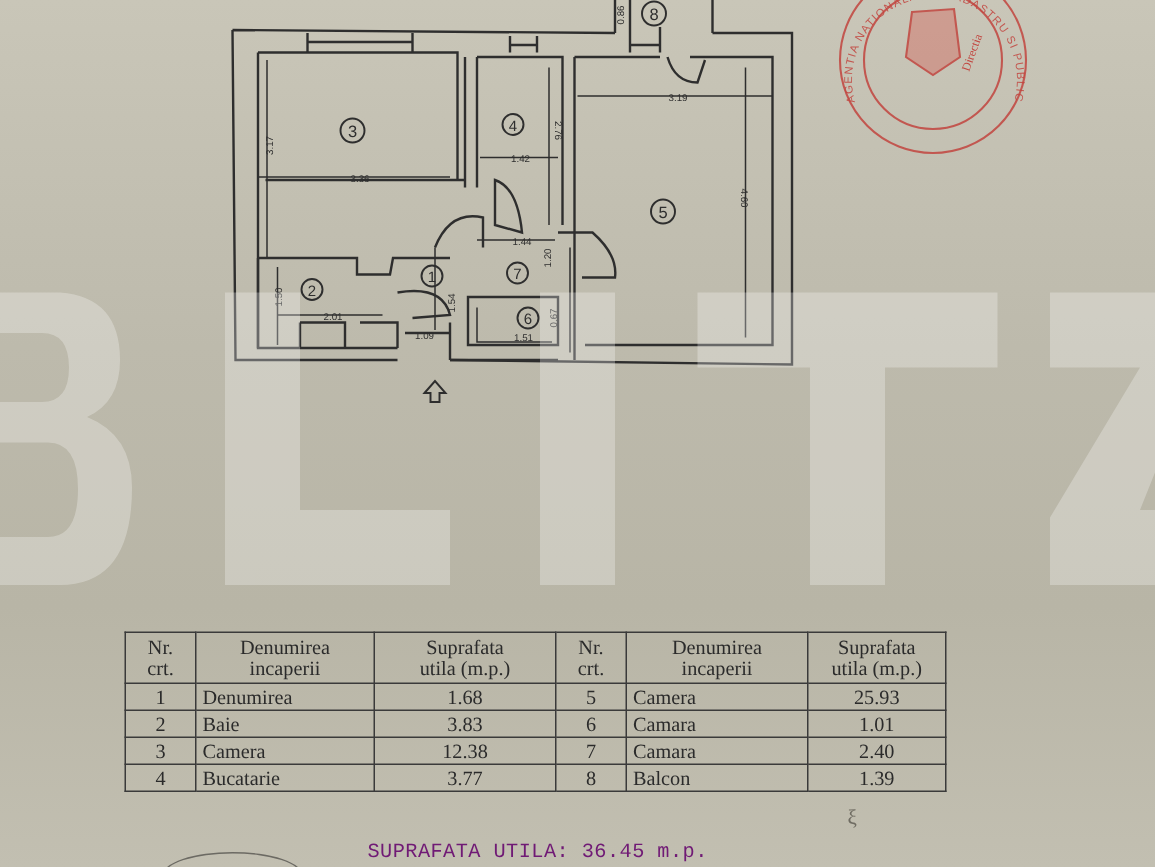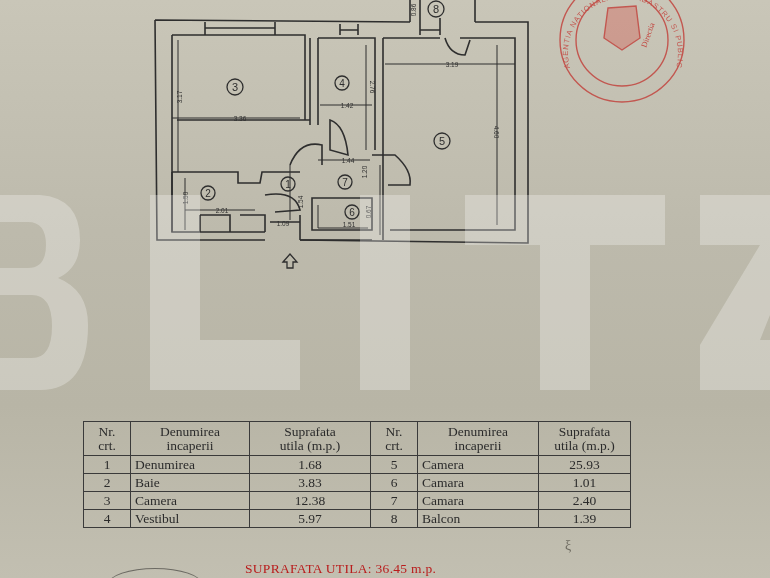--- a/index.html
+++ b/index.html
@@ -21,21 +21,21 @@
     color:#2b2b2b;
   }
   table.rooms td, table.rooms th {
     border:1.3px solid #3a3a3a; padding:0 4px; font-weight:normal;
   }
   table.rooms th { text-align:center; height:33px; font-size:13.5px; line-height:14px; }
   table.rooms td { height:17px; }
   .c { text-align:center; }
   .summary {
     position:absolute; left:245px; top:561px; font-size:13.5px; letter-spacing:0.3px;
-    line-height:15px; color:#b91c1c;
+    line-height:15px; color:#701a75;font-family:Liberation Mono, monospace;
   }
   .signature { position:absolute; left:565px; top:538px; font-size:14px; color:#6f6c62; }
   .lower-seal { position:absolute; left:108px; top:568px; width:92px; height:30px;
     border:1.3px solid #6c6a63; border-radius:50%; }
 </style>
 </head>
 <body>
 
 <div class="page">
 
@@ -186,22 +186,22 @@
       <tr>
         <td class="c">3</td>
         <td>Camera</td>
         <td class="c">12.38</td>
         <td class="c">7</td>
         <td>Camara</td>
         <td class="c">2.40</td>
       </tr>
       <tr>
         <td class="c">4</td>
-        <td>Vestibul</td>
-        <td class="c">5.97</td>
+        <td>Bucatarie</td>
+        <td class="c">3.77</td>
         <td class="c">8</td>
         <td>Balcon</td>
         <td class="c">1.39</td>
       </tr>
     </tbody>
   </table>
 
   <div class="summary">
     <div>SUPRAFATA UTILA: 36.45 m.p.</div>
   </div>

